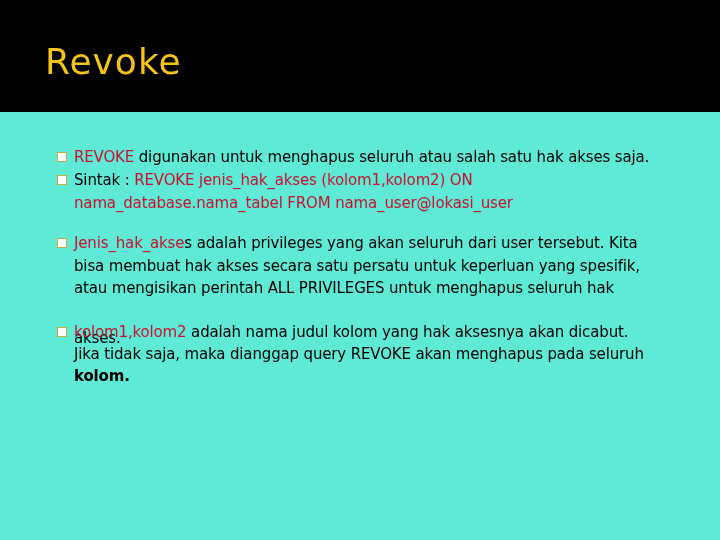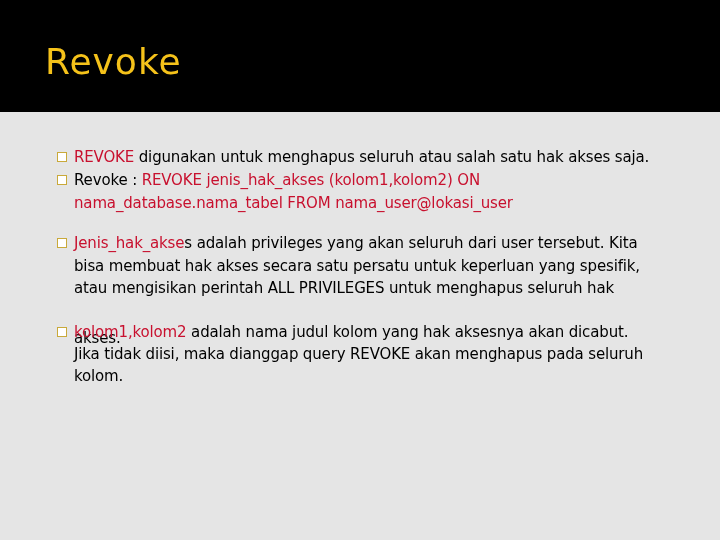--- a/index.html
+++ b/index.html
@@ -7,21 +7,21 @@
       padding: 0;
       width: 720px;
       height: 540px;
       background: #ffffff;
       overflow: hidden;
     }
     .slide {
       position: relative;
       width: 720px;
       height: 540px;
-      background: #e5e5e5;
+      background: #5eead4;
     }
     .header {
       position: absolute;
       left: 0;
       top: 0;
       width: 720px;
       height: 112px;
       background: #000000;
     }
     .title {
@@ -79,33 +79,33 @@
 
   <div class="body">
 
     <div class="bullet">
       <span class="bullet-box" style="top:152px;"></span>
       <div class="line" style="top:147px;text-align:right;"><span class="red">REVOKE</span><span> digunakan untuk menghapus seluruh atau salah satu hak akses saja.</span></div>
     </div>
 
     <div class="bullet">
       <span class="bullet-box" style="top:175px;"></span>
-      <div class="line" style="top:170px;"><span>Revoke : </span><span class="red">REVOKE jenis_hak_akses (kolom1,kolom2) ON</span></div>
+      <div class="line" style="top:170px;"><span>Sintak : </span><span class="red">REVOKE jenis_hak_akses (kolom1,kolom2) ON</span></div>
       <div class="line" style="top:193px;"><span class="red">nama_database.nama_tabel FROM nama_user@lokasi_user</span></div>
     </div>
 
     <div class="bullet">
       <span class="bullet-box" style="top:238px;"></span>
       <div class="line" style="top:233px;"><span class="red">Jenis_hak_akse</span><span>s adalah privileges yang akan seluruh dari user tersebut. Kita</span></div>
       <div class="line" style="top:256px;"><span>bisa membuat hak akses secara satu persatu untuk keperluan yang spesifik,</span></div>
       <div class="line" style="top:278px;"><span>atau mengisikan perintah ALL PRIVILEGES untuk menghapus seluruh hak</span></div>
       <div class="line" style="top:300px;margin-top:28px;"><span>akses.</span></div>
     </div>
 
     <div class="bullet">
       <span class="bullet-box" style="top:327px;"></span>
       <div class="line" style="top:322px;"><span class="red">kolom1,kolom2</span><span> adalah nama judul kolom yang hak aksesnya akan dicabut.</span></div>
-      <div class="line" style="top:344px;"><span>Jika tidak diisi, maka dianggap query REVOKE akan menghapus pada seluruh</span></div>
-      <div class="line" style="top:366px;"><span>kolom.</span></div>
+      <div class="line" style="top:344px;"><span>Jika tidak saja, maka dianggap query REVOKE akan menghapus pada seluruh</span></div>
+      <div class="line" style="top:366px;font-weight:bold;"><span>kolom.</span></div>
     </div>
 
   </div>
 </div>
 
 </body></html>

